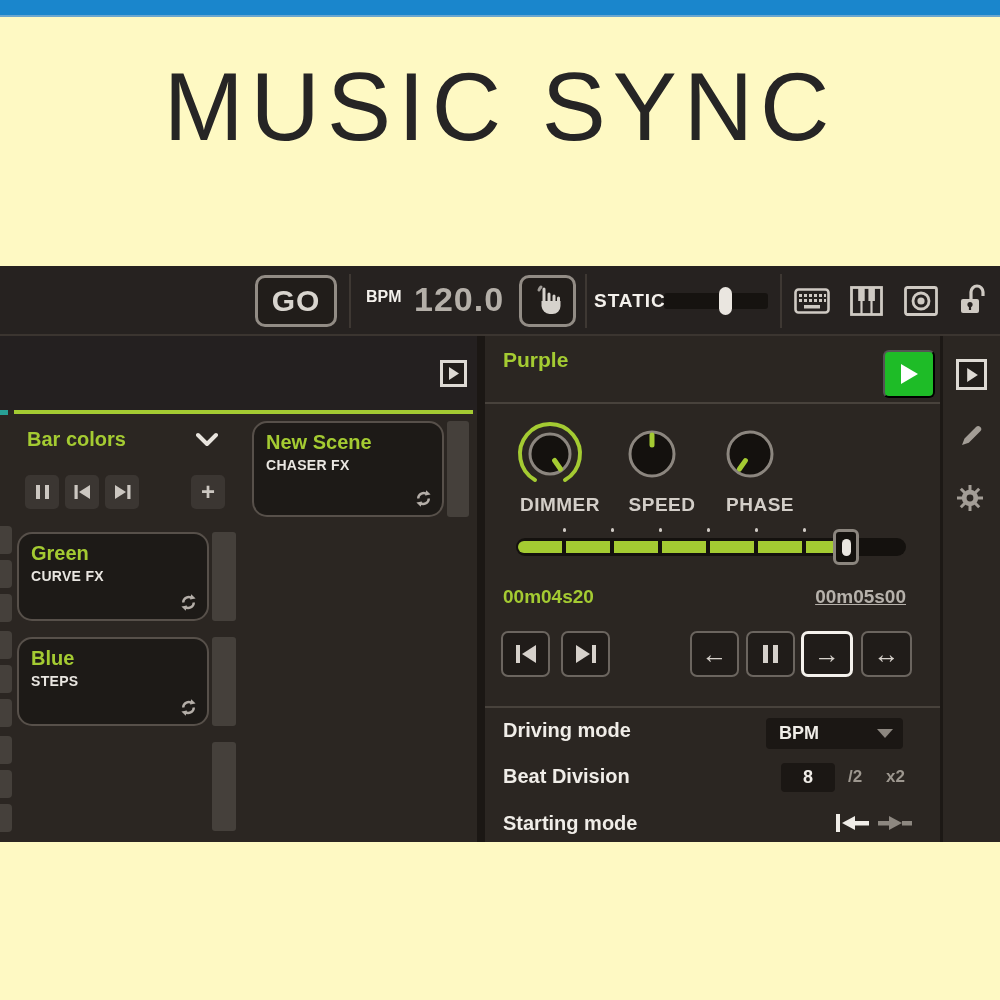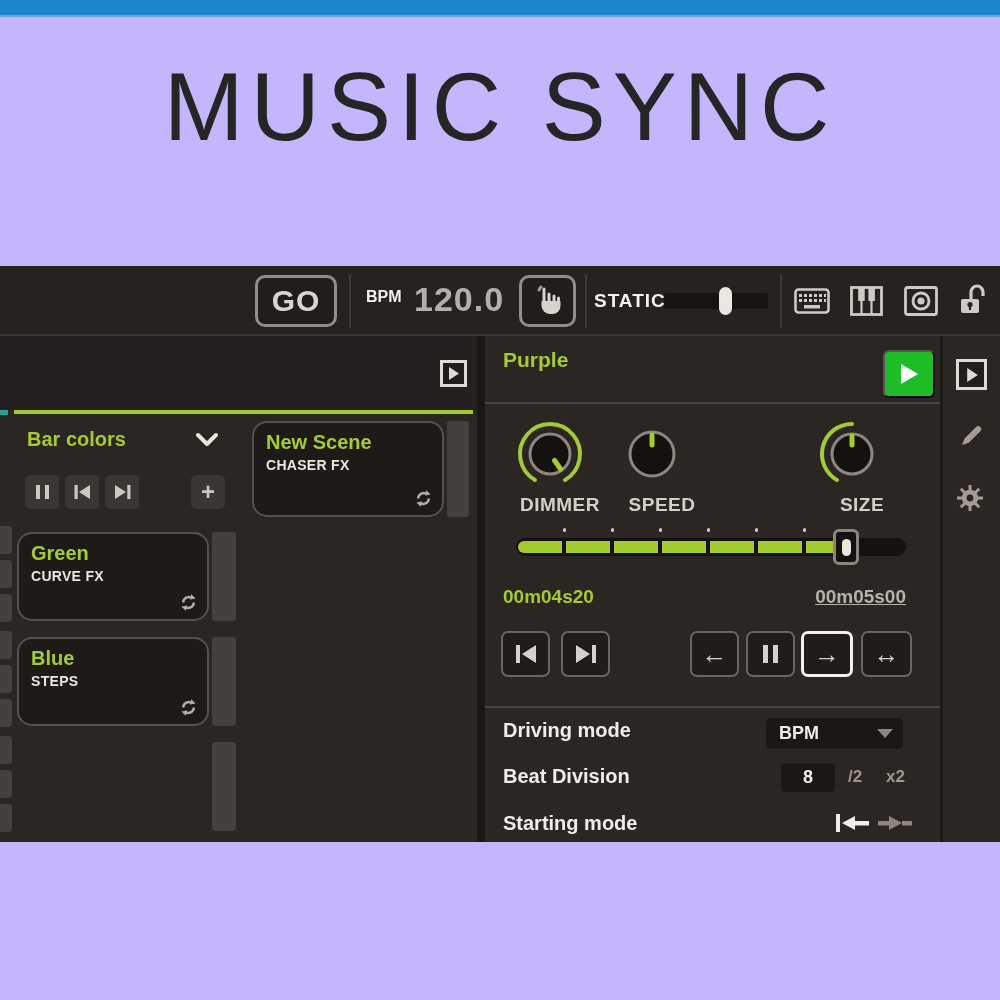--- a/index.html
+++ b/index.html
@@ -1,17 +1,17 @@
 <!DOCTYPE html>
 <html><head>
 <meta charset="utf-8">
 <style>
   * { margin:0; padding:0; box-sizing:border-box; }
   html,body { width:1000px; height:1000px; background:#ffffff; font-family:"Liberation Sans", sans-serif; }
-  .stage { position:relative; width:1000px; height:1000px; overflow:hidden; background:#c4b5fd; }
+  .stage { position:relative; width:1000px; height:1000px; overflow:hidden; background:#fef9c3; }
 
   
   .blue-bar { position:absolute; top:0; left:0; width:1000px; height:17px; background:#1a86cc; border-bottom:2px solid #6aa6cf; }
   .promo-title { position:absolute; top:52px; left:0; width:1000px; text-align:center;
                  font-size:96px; font-weight:400; letter-spacing:7px; color:#262525; }
 
   
   .app { position:absolute; top:248px; left:0; width:1000px; height:576px; background:#2b2622; overflow:hidden;
          color:#e9e6e1; font-weight:bold;margin-top:18px; }
   .app .abs { position:absolute; }
@@ -288,27 +288,26 @@
       </svg>
       <div class="knob-label">DIMMER</div>
     </div>
     <div class="knob" style="left:614px">
       <svg width="76" height="76" viewBox="0 0 76 76">
         <circle cx="38" cy="38" r="22" fill="#14110e" stroke="#8c867f" stroke-width="3"></circle>
         <line x1="38" y1="29" x2="38" y2="19" stroke="#a4cb32" stroke-width="5" stroke-linecap="round"></line>
       </svg>
       <div class="knob-label">SPEED</div>
     </div>
-    <div class="knob" style="left:814px">
+    <div class="knob" style="left:712px">
       <svg width="76" height="76" viewBox="0 0 76 76">
-        <path d="M 23 64 A 30 30 0 0 1 38 8" fill="none" stroke="#a4cb32" stroke-width="4" stroke-linecap="round"></path>
-        <circle cx="38" cy="38" r="20" fill="#14110e" stroke="#8c867f" stroke-width="3"></circle>
-        <line x1="38" y1="29" x2="38" y2="20" stroke="#a4cb32" stroke-width="5" stroke-linecap="round"></line>
+        <circle cx="38" cy="38" r="22" fill="#14110e" stroke="#8c867f" stroke-width="3"></circle>
+        <line x1="33.4" y1="44.6" x2="27.5" y2="53" stroke="#a4cb32" stroke-width="5" stroke-linecap="round"></line>
       </svg>
-      <div class="knob-label">SIZE</div>
+      <div class="knob-label">PHASE</div>
     </div>
 
     <div class="tl-track">
       <div class="tl-seg first" style="left:2px"></div>
       <div class="tl-seg" style="left:50px"></div>
       <div class="tl-seg" style="left:98px"></div>
       <div class="tl-seg" style="left:146px"></div>
       <div class="tl-seg" style="left:194px"></div>
       <div class="tl-seg" style="left:242px"></div>
       <div class="tl-seg" style="left:290px; width:47px"></div>

